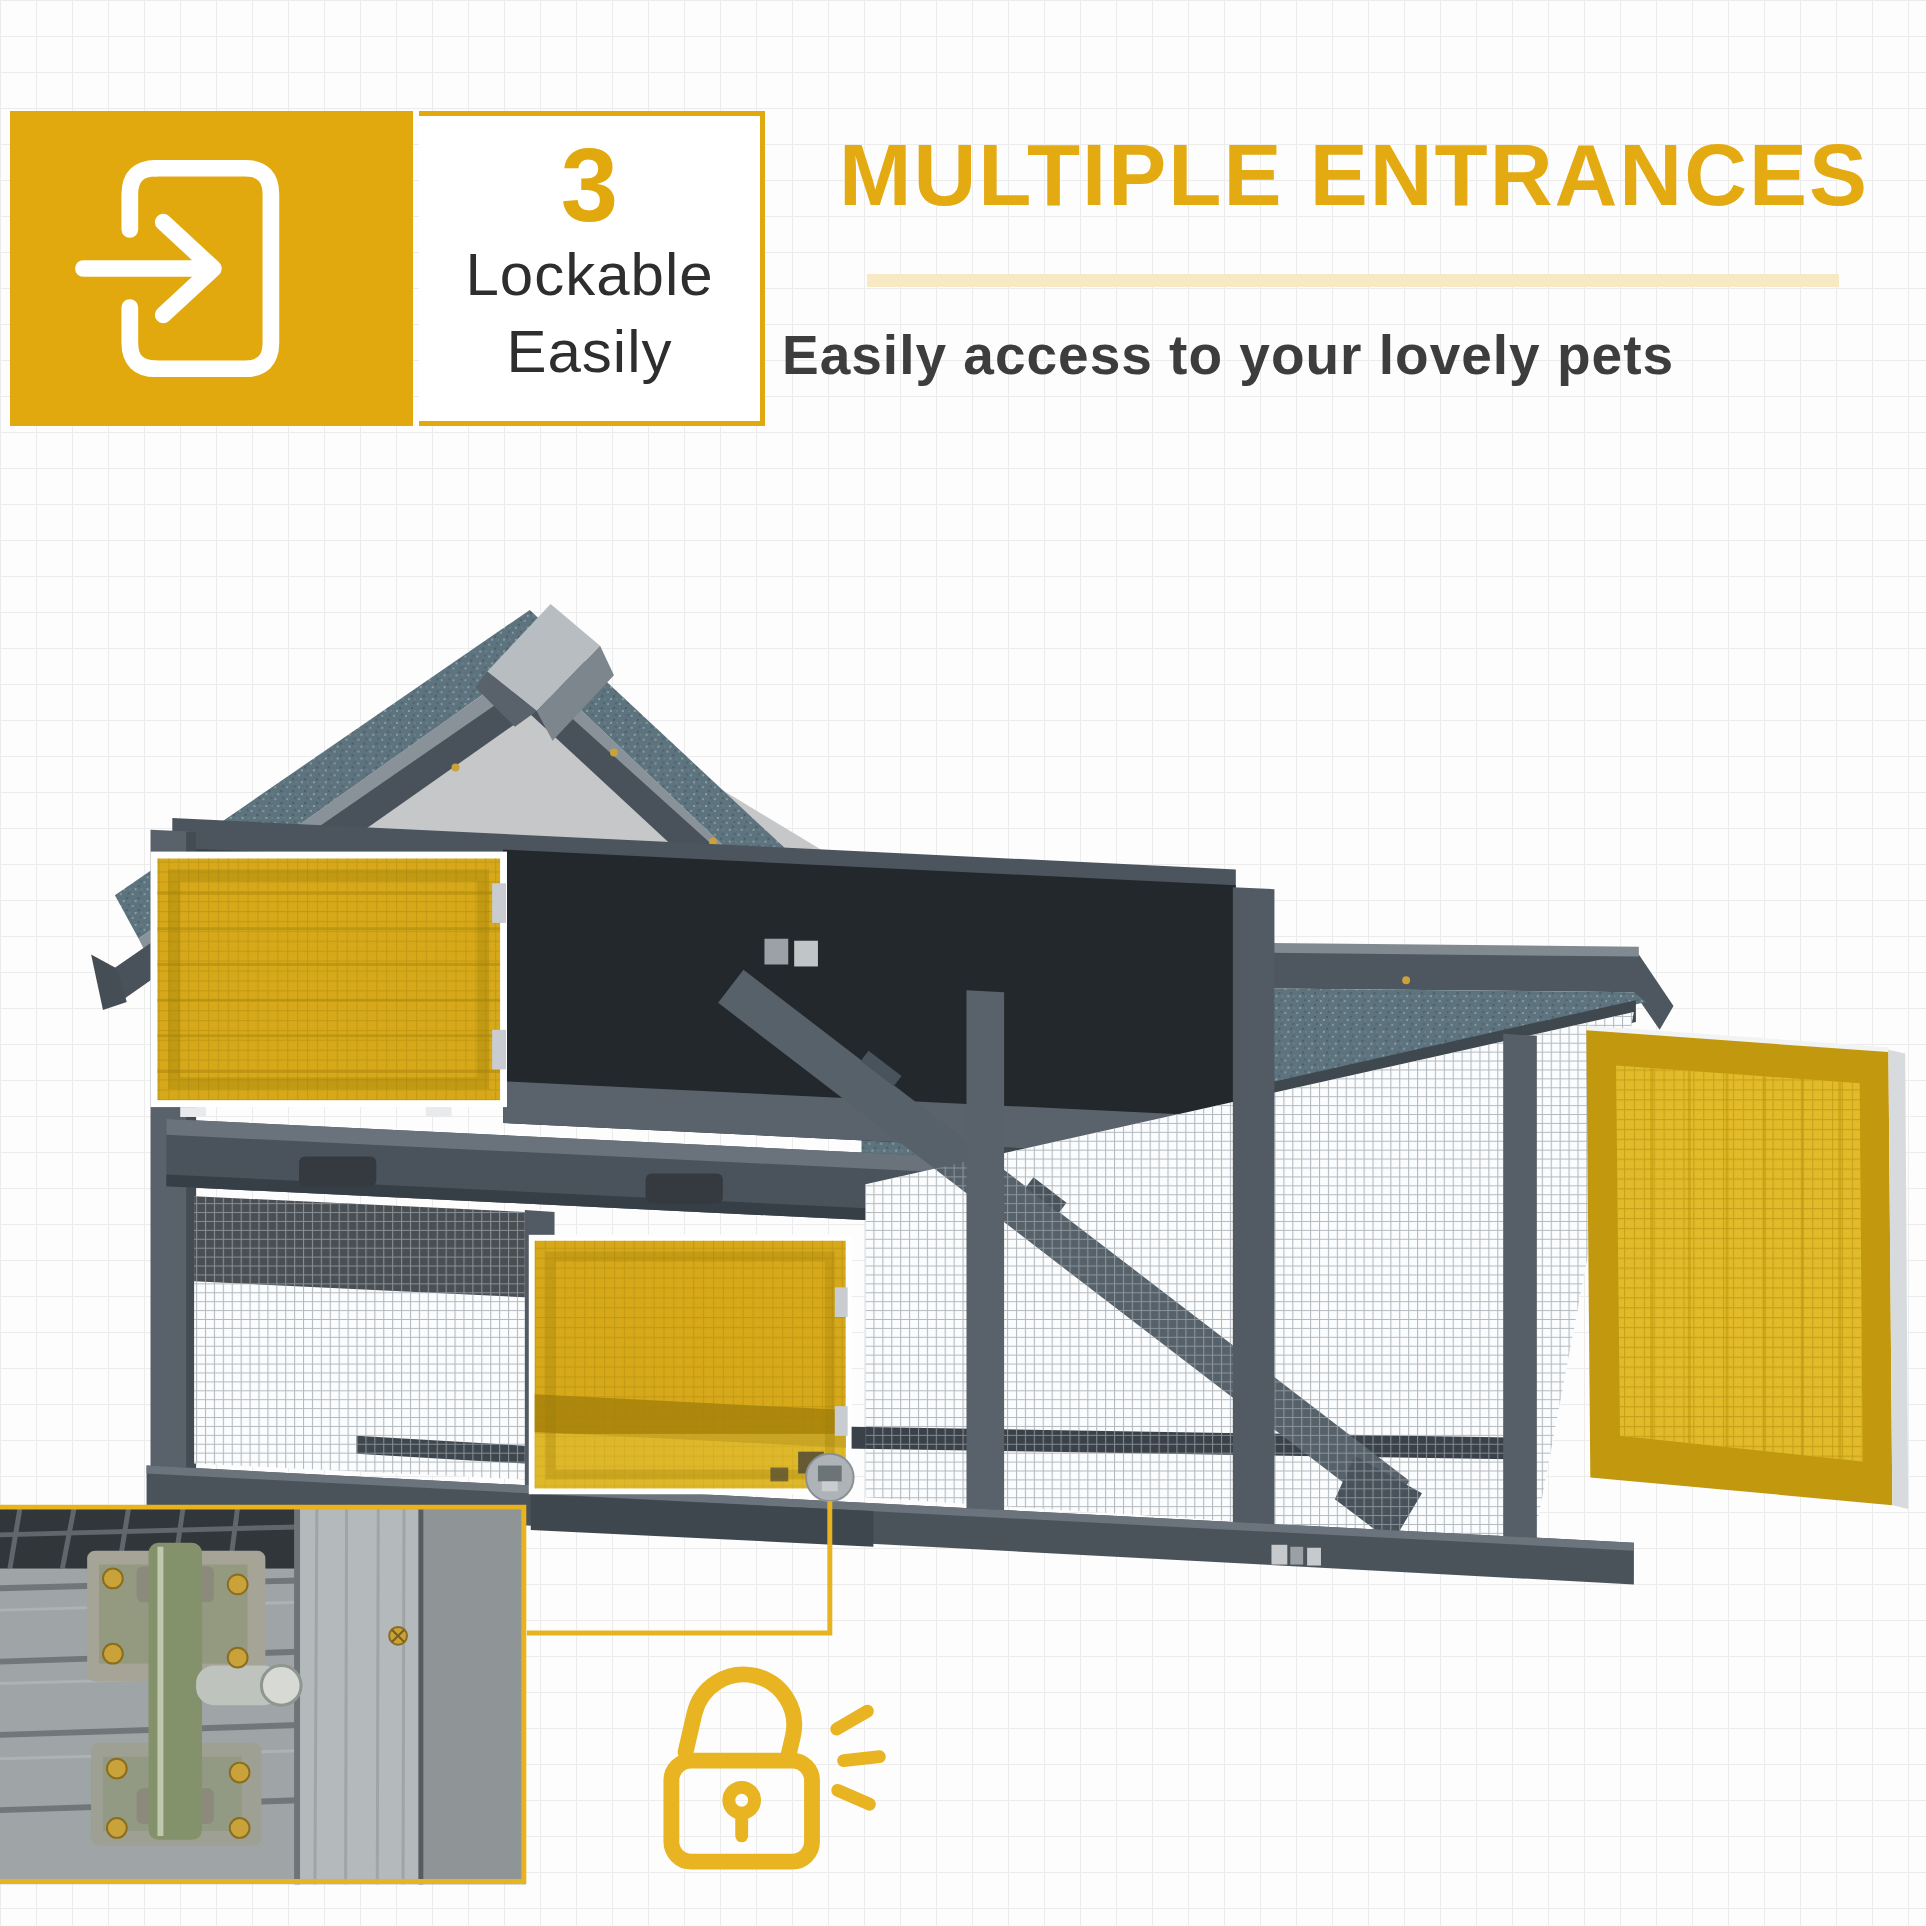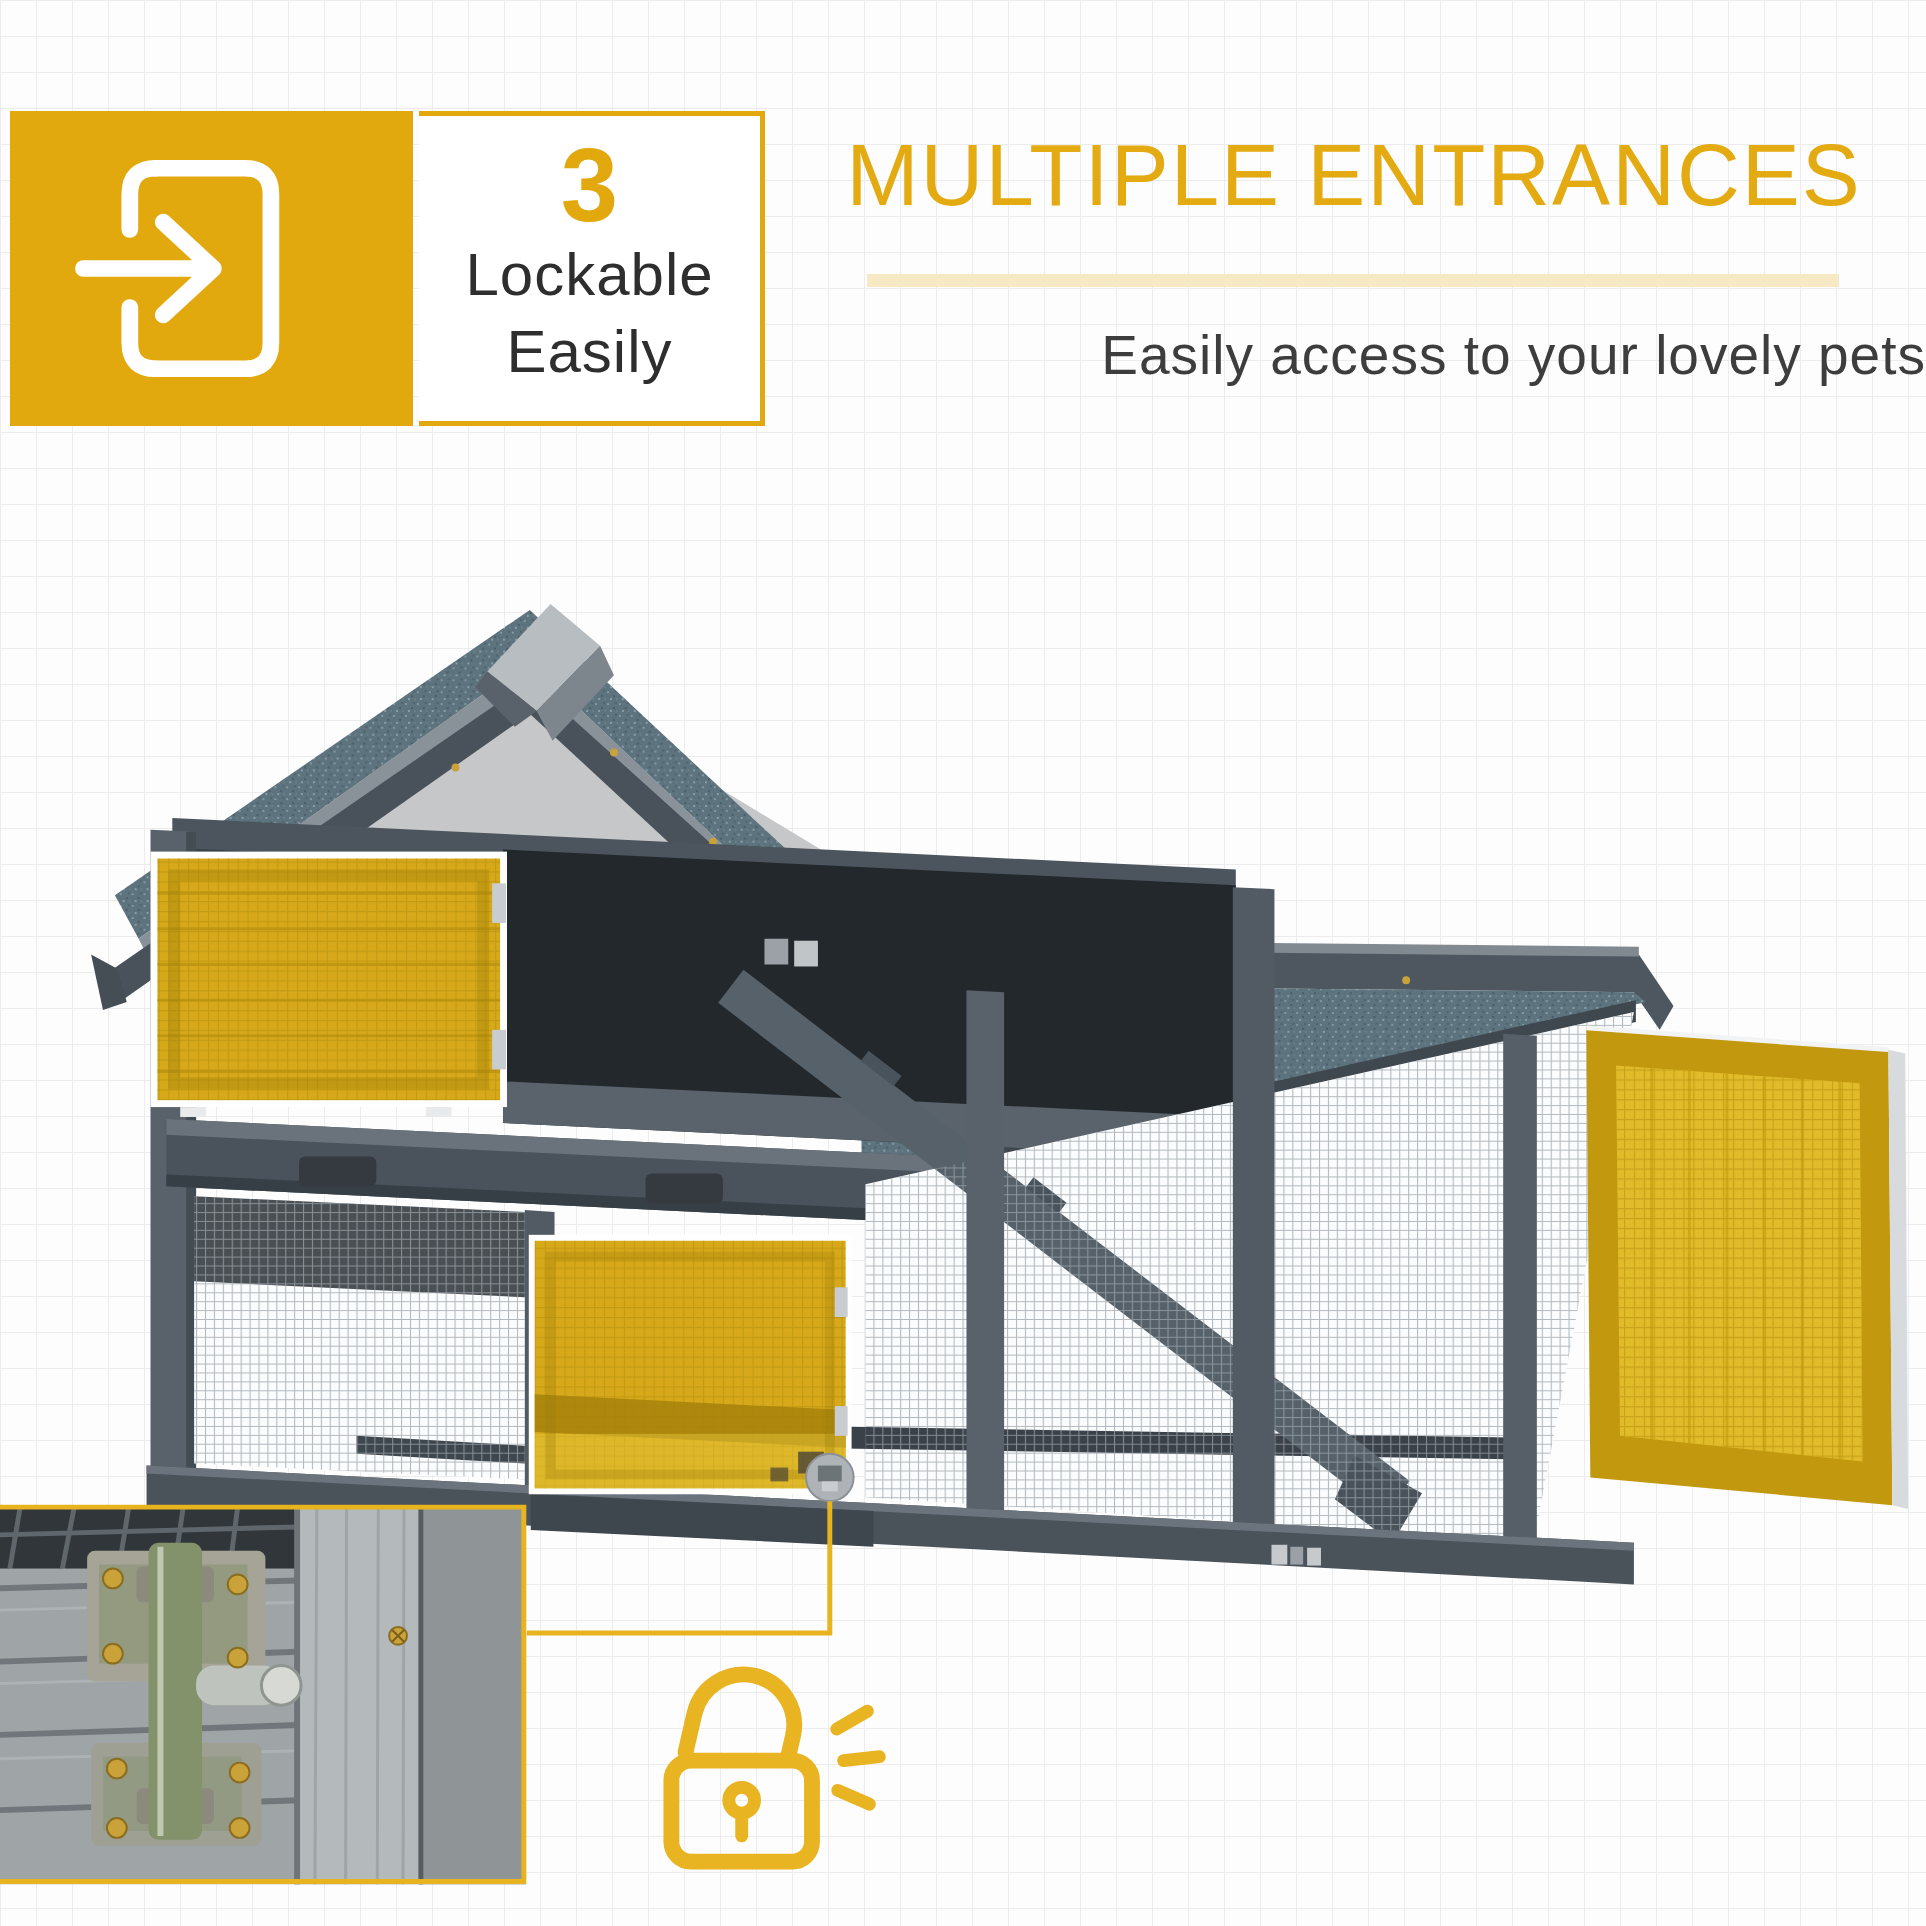--- a/index.html
+++ b/index.html
@@ -17,24 +17,24 @@
   .icon-box{left:10px;top:111px;width:403px;height:315px;background:#E2A90F;
     display:flex;align-items:center;justify-content:center;}
   .badge-box{left:419px;top:111px;width:346px;height:315px;background:#fff;
     border:5px solid #E2A90F;border-left:none;box-sizing:border-box;
     display:flex;flex-direction:column;align-items:center;justify-content:flex-start;
     padding-top:18px;}
   .badge-count{font-size:103px;line-height:1.0;font-weight:bold;color:#E2A90F;}
   .badge-line{font-size:60px;line-height:1.28;color:#2e2e2e;letter-spacing:1px;}
   
   .page-title{left:782px;top:125px;width:1144px;text-align:center;
-    font-size:87px;font-weight:normal;color:#E3AA12;letter-spacing:2px;white-space:nowrap;}
+    font-size:87px;font-weight:bold;color:#E3AA12;letter-spacing:2px;white-space:nowrap;}
   .title-bar{left:867px;top:274px;width:972px;height:13px;background:#F6E9C3;}
-  .page-subtitle{left:782px;top:323px;width:1144px;text-align:right;
-    font-size:55px;font-weight:400;color:#3d3d3d;letter-spacing:1px;white-space:nowrap;}
+  .page-subtitle{left:782px;top:323px;width:1144px;text-align:left;
+    font-size:55px;font-weight:700;color:#3d3d3d;letter-spacing:1px;white-space:nowrap;}
 </style>
 </head>
 <body>
 
 <div class="abs icon-box">
   <svg width="297" height="297" viewBox="0 0 320 320">
     <g fill="none" stroke="#ffffff" stroke-width="18" stroke-linecap="round" stroke-linejoin="round">
       <path d="M100 52 H196 Q224 52 224 80 V240 Q224 268 196 268 H100"></path>
       <path d="M100 52 Q72 52 72 80 V118"></path>
       <path d="M72 202 V240 Q72 268 100 268"></path>

